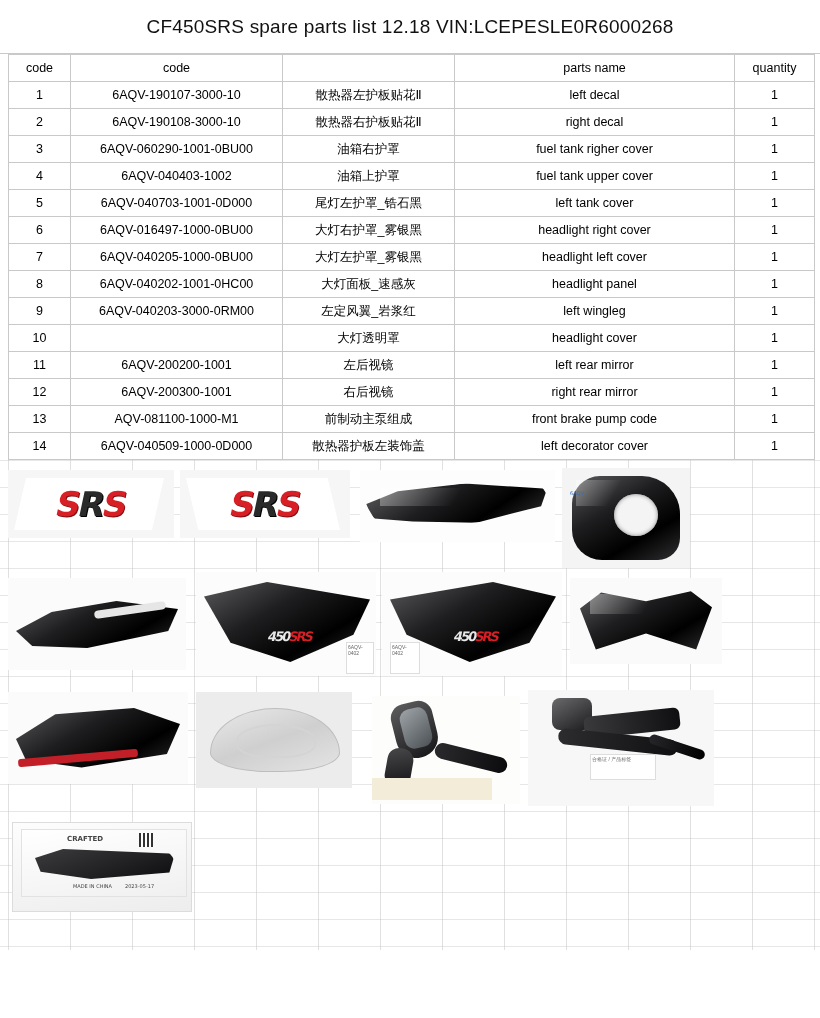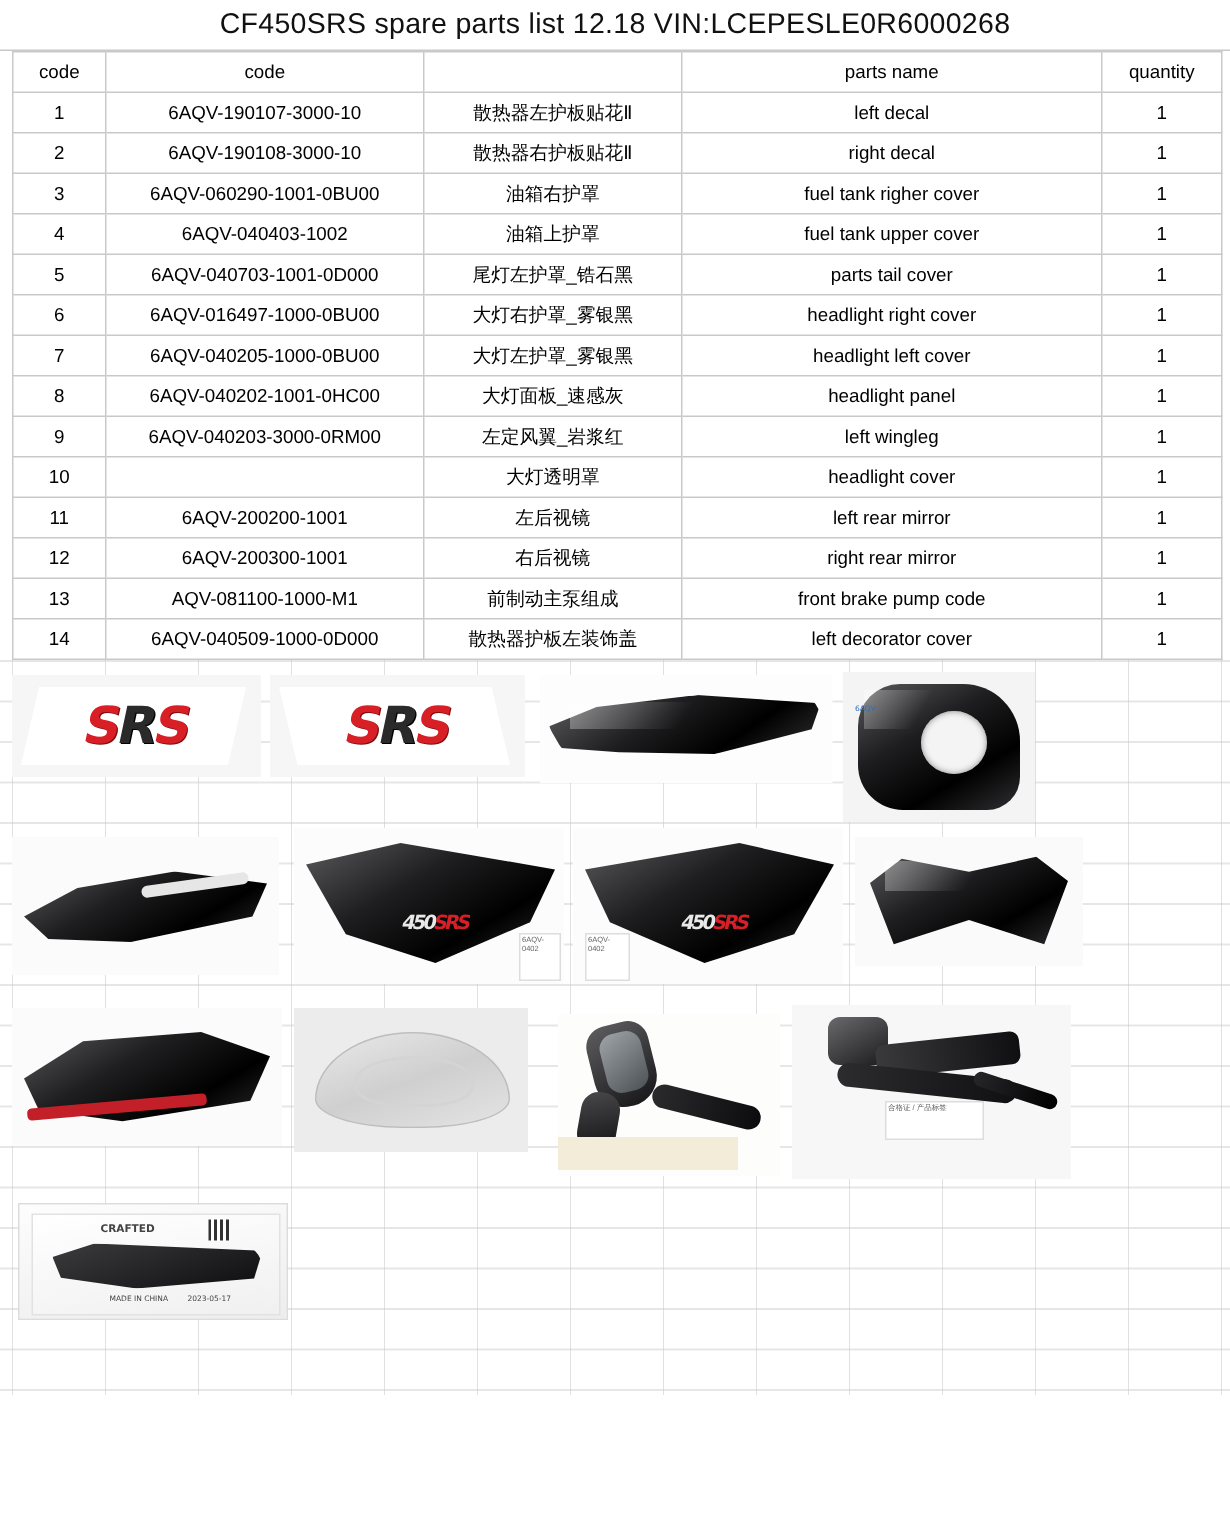--- a/index.html
+++ b/index.html
@@ -16,21 +16,21 @@
     position: relative;
   }
   .sheet {
     position: relative;
     width: 820px;
     height: 1018px;
     box-sizing: border-box;
   }
   
   .title-row {
-    height: 34px;
+    height: 54px;
     display: flex;
     align-items: center;
     justify-content: center;
     border-bottom: 1px solid #c9c9c9;
     box-sizing: border-box;
   }
   .title-text {
     font-size: 19px;
     letter-spacing: 0.2px;
     color: #111;
@@ -214,21 +214,21 @@
         <td class="code">4</td>
         <td class="partno">6AQV-040403-1002</td>
         <td class="cn">油箱上护罩</td>
         <td class="en">fuel tank upper cover</td>
         <td class="qty">1</td>
       </tr>
       <tr>
         <td class="code">5</td>
         <td class="partno">6AQV-040703-1001-0D000</td>
         <td class="cn">尾灯左护罩_锆石黑</td>
-        <td class="en">parts tail cover</td>
+        <td class="en">left tank cover</td>
         <td class="qty">1</td>
       </tr>
       <tr>
         <td class="code">6</td>
         <td class="partno">6AQV-016497-1000-0BU00</td>
         <td class="cn">大灯右护罩_雾银黑</td>
         <td class="en">headlight right cover</td>
         <td class="qty">1</td>
       </tr>
       <tr>
@@ -380,21 +380,21 @@
     <div class="photo" style="left:528px; top:230px; width:186px; height:116px; background:#f7f7f7;">
       <div class="ph-inner">
         <div style="position:absolute;left:24px;top:8px;width:40px;height:32px;background:linear-gradient(150deg,#6a6a6c,#1b1b1d);border-radius:8px;"></div>
         <div style="position:absolute;left:56px;top:22px;width:96px;height:22px;background:linear-gradient(90deg,#3a3a3c,#0f0f11);border-radius:6px;transform:rotate(-6deg);"></div>
         <div style="position:absolute;left:30px;top:44px;width:120px;height:16px;background:linear-gradient(90deg,#2c2c2e,#101012);border-radius:8px;transform:rotate(6deg);"></div>
         <div style="position:absolute;left:120px;top:52px;width:58px;height:10px;background:linear-gradient(90deg,#26262a,#000);border-radius:6px;transform:rotate(18deg);"></div>
         <div class="label-tag" style="left:62px; top:64px; width:62px; height:22px;">合格证 / 产品标签</div>
       </div>
     </div>
 
-    <div class="photo bagpart" style="left:12px; top:362px; width:180px; height:78px;">
+    <div class="photo bagpart" style="left:12px; top:362px; width:180px; height:90px;">
       <div class="ph-inner">
         <div style="position:absolute;left:8px;top:6px;width:164px;height:66px;background:linear-gradient(170deg,#ffffff,#f0f0f0);border:1px solid #e2e2e2;"></div>
         <div style="position:absolute;left:22px;top:26px;width:140px;height:30px;background:linear-gradient(160deg,#3c3c3e,#0d0d0f);border-radius:6px 18px 14px 6px;clip-path:polygon(0 30%,20% 0,100% 16%,96% 78%,40% 100%,4% 76%);"></div>
         <div class="caption-mini" style="left:54px; top:12px; font-weight:bold; font-size:7px;">CRAFTED</div>
         <div class="caption-mini" style="left:60px; top:60px;">MADE IN CHINA</div>
         <div class="caption-mini" style="left:112px; top:60px;">2023-05-17</div>
         <div style="position:absolute;left:126px;top:10px;width:14px;height:14px;background:repeating-linear-gradient(90deg,#333 0 2px,#fff 2px 4px);"></div>
       </div>
     </div>
 

